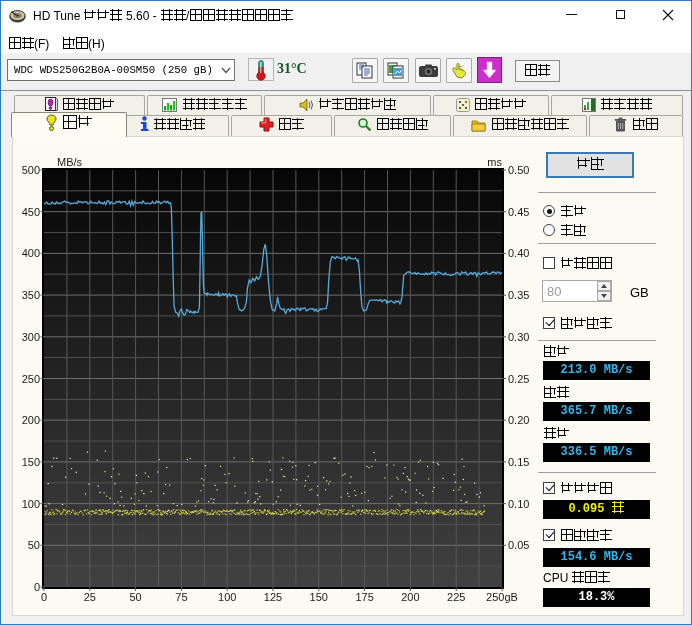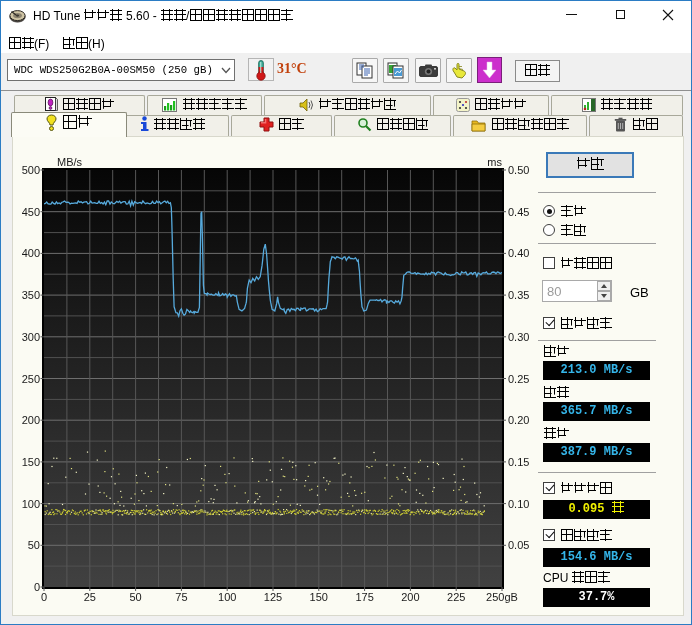--- a/index.html
+++ b/index.html
@@ -52,21 +52,21 @@
 <svg class="abs" style="left:221px;top:67px" width="10" height="7" viewBox="0 0 10 7">
     <path d="M1 1 L5 5.5 L9 1" fill="none" stroke="#555" stroke-width="1.3"></path>
   </svg>
 <div class="abs" style="left:248px;top:58px;width:26px;height:23px;background:#f2f2f2;border:1px solid #b5b5b5"></div>
 <svg class="abs" style="left:255px;top:59px" width="12" height="22" viewBox="0 0 12 22">
 <rect x="3.6" y="1.5" width="4.8" height="14" rx="2.4" fill="#3aa896" stroke="#1a6858" stroke-width="0.8"></rect>
 <rect x="3.6" y="8" width="4.8" height="8" fill="#d01818"></rect>
 <circle cx="6" cy="17" r="4.2" fill="#d01818" stroke="#8a1010" stroke-width="0.8"></circle>
 <rect x="5" y="3" width="1.4" height="11" fill="#bfeade" opacity="0.8"></rect>
 </svg>
-<div class="abs" style="left:277px;top:61px;font-size:14px;font-weight:bold;color:#c2410c;font-family:'Liberation Serif',serif">31°C</div>
+<div class="abs" style="left:277px;top:61px;font-size:14px;font-weight:bold;color:#14532d;font-family:'Liberation Serif',serif">31°C</div>
 <div class="tbtn" style="left:352px"></div>
 <div class="tbtn" style="left:383px"></div>
 <div class="tbtn" style="left:415px"></div>
 <div class="tbtn" style="left:446px"></div>
 <svg class="abs" style="left:356px;top:62px" width="18" height="17" viewBox="0 0 18 17">
 <rect x="1" y="1" width="9" height="12" fill="#fff" stroke="#333" stroke-width="1"></rect>
 <rect x="6" y="4" width="10" height="12" fill="#fff" stroke="#333" stroke-width="1"></rect>
 <path d="M3 3h5 M3 5h5 M3 7h3" stroke="#3a62b0" stroke-width="1"></path>
 <path d="M8 7h6 M8 9h6 M8 11h6 M8 13h4" stroke="#3a62b0" stroke-width="1"></path>
 </svg>
@@ -1153,21 +1153,21 @@
 <div class="abs" style="left:601px;top:294px;width:0;height:0;border-left:3px solid transparent;border-right:3px solid transparent;border-top:4px solid #444"></div>
 <div class="abs" style="left:630px;top:285px;font-size:13px">GB</div>
 <div class="cb ck" style="top:317px"></div>
 <div class="lbl" style="top:317px;left:560px"><b class="z z2 " style="width:12px;height:12px"></b><b class="z z5 " style="width:12px;height:12px"></b><b class="z z2 " style="width:12px;height:12px"></b><b class="z z3 " style="width:12px;height:12px"></b></div>
 <div class="sep" style="left:538px;top:340px;width:118px"></div>
 <div class="lbl" style="top:345px"><b class="z z2 " style="width:12px;height:12px"></b><b class="z z5 " style="width:12px;height:12px"></b></div>
 <div class="disp" style="top:361px">213.0 MB/s</div>
 <div class="lbl" style="top:386px"><b class="z z2 " style="width:12px;height:12px"></b><b class="z z1 " style="width:12px;height:12px"></b></div>
 <div class="disp" style="top:402px">365.7 MB/s</div>
 <div class="lbl" style="top:427px"><b class="z z1 " style="width:12px;height:12px"></b><b class="z z5 " style="width:12px;height:12px"></b></div>
-<div class="disp" style="top:443px">387.9 MB/s</div>
+<div class="disp" style="top:443px">336.5 MB/s</div>
 <div class="sep" style="left:538px;top:472px;width:118px"></div>
 <div class="cb ck" style="top:482px"></div>
 <div class="lbl" style="top:482px;left:560px"><b class="z z5 " style="width:12px;height:12px"></b><b class="z z5 " style="width:12px;height:12px"></b><b class="z z5 " style="width:12px;height:12px"></b><b class="z z4 " style="width:12px;height:12px"></b></div>
 <div class="disp" style="top:500px;color:#f0f000">0.095 <b class="z z1 zy1" style="width:12px;height:12px"></b></div>
 <div class="cb ck" style="top:529px"></div>
 <div class="lbl" style="top:529px;left:560px"><b class="z z4 " style="width:12px;height:12px"></b><b class="z z2 " style="width:12px;height:12px"></b><b class="z z2 " style="width:12px;height:12px"></b><b class="z z3 " style="width:12px;height:12px"></b></div>
 <div class="disp" style="top:548px">154.6 MB/s</div>
 <div class="lbl" style="top:571px">CPU <b class="z z1 " style="width:12px;height:12px"></b><b class="z z4 " style="width:12px;height:12px"></b><b class="z z3 " style="width:12px;height:12px"></b></div>
-<div class="disp" style="top:588px;color:#fff">37.7%</div>
+<div class="disp" style="top:588px;color:#fff">18.3%</div>
 </body></html>

